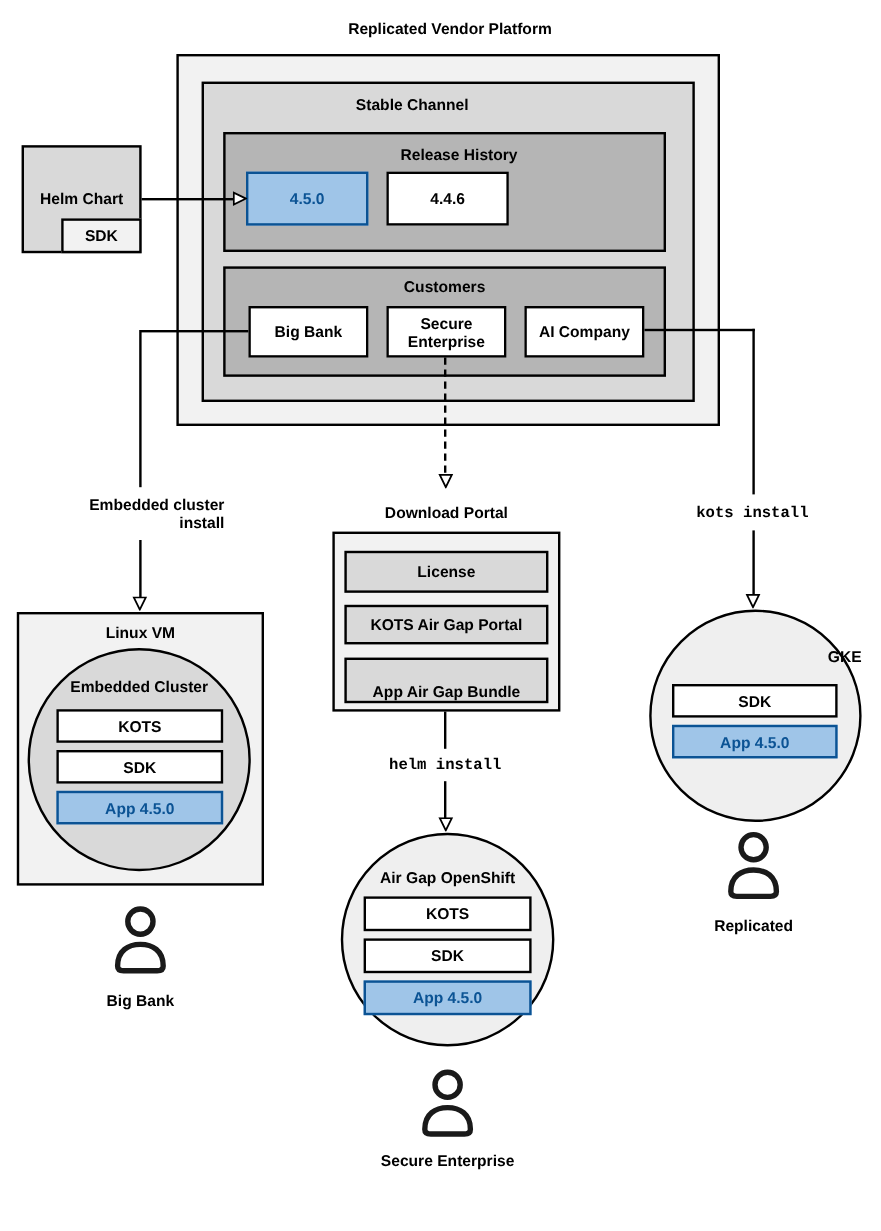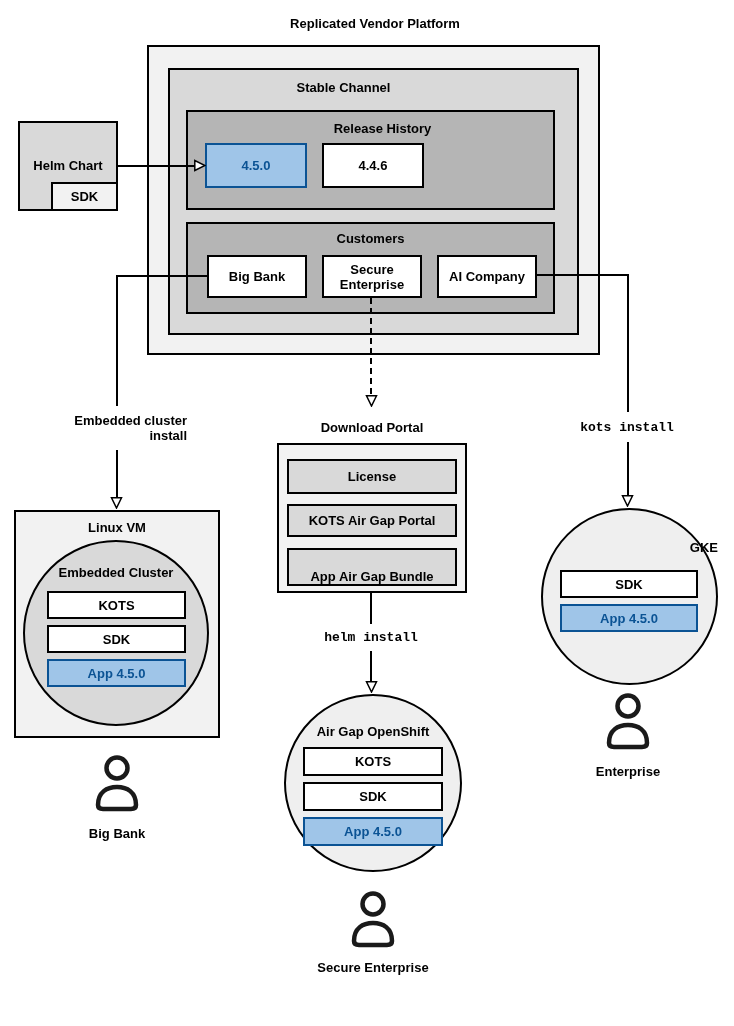--- a/index.html
+++ b/index.html
@@ -152,15 +152,15 @@
     <span>SDK</span>
   </div>
   <div class="abs cbox blue" style="left:560px;top:604px;width:138px;height:28px;">
     <span>App 4.5.0</span>
   </div>
 
   <svg class="abs" style="left:596px;top:690px;" width="64" height="64" viewBox="0 0 64 64">
     <circle cx="32" cy="16" r="10.5" fill="none" stroke="#1a1a1a" stroke-width="4.5"></circle>
     <path d="M13 53 C13 40 22 35 32 35 C42 35 51 40 51 53 C51 56 49 57 46 57 L18 57 C15 57 13 56 13 53 Z" fill="none" stroke="#1a1a1a" stroke-width="4.5" stroke-linejoin="round"></path>
   </svg>
-  <div class="abs lbl" style="left:558px;top:764px;width:140px;">Enterprise</div>
+  <div class="abs lbl" style="left:558px;top:764px;width:140px;">Replicated</div>
 
 </div>
 
 </body></html>

